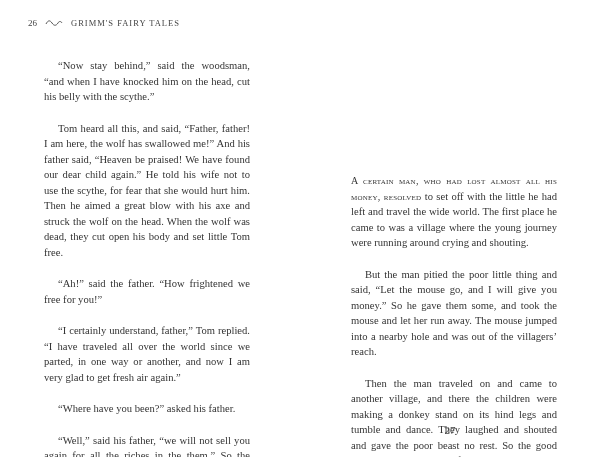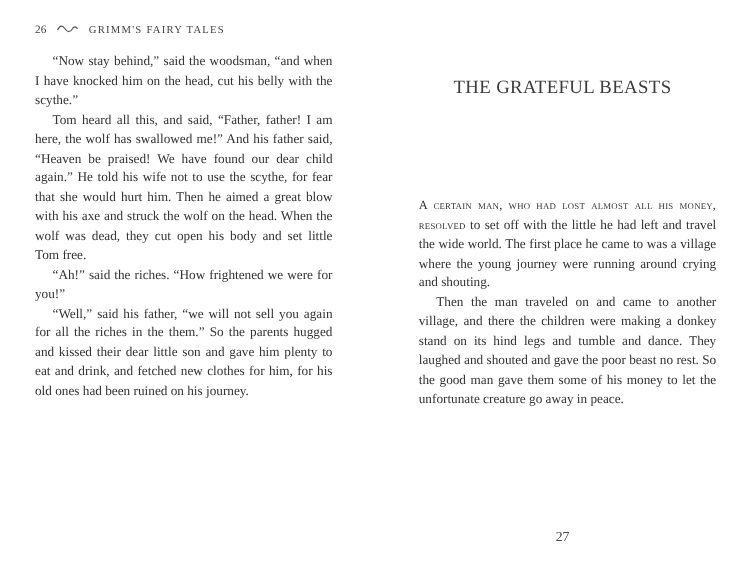--- a/index.html
+++ b/index.html
@@ -16,21 +16,21 @@
     display: flex; align-items: center; white-space: nowrap;
   }
   .running-head .num { font-size: 9px; letter-spacing: 0; margin-right: 8px; }
   .running-head .orn { margin-right: 8px; display: inline-block; width: 18px; height: 8px; }
   .running-head .title { text-transform: uppercase; }
   .body-text {
     position: absolute; font-size: 10.6px; line-height: 15.5px; text-align: justify; color: #333;
   }
   .left-text { left: 28px; top: 42px; width: 238px; }
   .right-text { left: 35px; top: 157px; width: 238px; }
-  .body-text p { margin: 0; text-indent: 14px; }
+  .body-text p { margin: 16px; text-indent: 14px; }
   .body-text p.first { text-indent: 0; }
   .smallcaps { font-variant: small-caps; font-size: 10px; letter-spacing: 0.2px; }
   .chapter-title {
     position: absolute; left: 0; width: 300px; top: 62px; text-align: center;
     font-size: 15px; letter-spacing: 0.3px; color: #3c3c3c;
   }
   .folio {
     position: absolute; top: 424px; left: 0; width: 300px; text-align: center;
     font-size: 11px; color: #444;
   }
@@ -44,26 +44,28 @@
     <span class="orn">
       <svg width="18" height="8" viewBox="0 0 18 8">
           <path d="M1 5 C3 1,5 1,7 4 C9 7,11 7,13 4 C14 2,16 2,17 4" stroke="#555" stroke-width="1" fill="none"></path>
         </svg>
     </span>
     <span class="title">Grimm's Fairy Tales</span>
   </div>
   <div class="body-text left-text">
     <p>“Now stay behind,” said the woodsman, “and when I have knocked him on the head, cut his belly with the scythe.”</p>
     <p>Tom heard all this, and said, “Father, father! I am here, the wolf has swallowed me!” And his father said, “Heaven be praised! We have found our dear child again.” He told his wife not to use the scythe, for fear that she would hurt him. Then he aimed a great blow with his axe and struck the wolf on the head. When the wolf was dead, they cut open his body and set little Tom free.</p>
-    <p>“Ah!” said the riches. “How frightened we were for you!”</p>
+    <p>“Ah!” said the father. “How frightened we free for you!”</p>
+    <p>“I certainly understand, father,” Tom replied. “I have traveled all over the world since we parted, in one way or another, and now I am very glad to get fresh air again.”</p>
+    <p>“Where have you been?” asked his father.</p>
     <p>“Well,” said his father, “we will not sell you again for all the riches in the them.” So the parents hugged and kissed their dear little son and gave him plenty to eat and drink, and fetched new clothes for him, for his old ones had been ruined on his journey.</p>
   </div>
 </div>
 
 <div class="page page-right">
-  <div class="chapter-title">THE GRATEFUL BEASTS</div>
   <div class="body-text right-text">
     <p class="first"><span class="smallcaps">A certain man, who had lost almost all his money, resolved</span><span> to set off with the little he had left and travel the wide world. The first place he came to was a village where the young journey were running around crying and shouting.</span></p>
+    <p>But the man pitied the poor little thing and said, “Let the mouse go, and I will give you money.” So he gave them some, and took the mouse and let her run away. The mouse jumped into a nearby hole and was out of the villagers’ reach.</p>
     <p>Then the man traveled on and came to another village, and there the children were making a donkey stand on its hind legs and tumble and dance. They laughed and shouted and gave the poor beast no rest. So the good man gave them some of his money to let the unfortunate creature go away in peace.</p>
 
   </div>
   <div class="folio">27</div>
 </div>
 
 </body></html>

